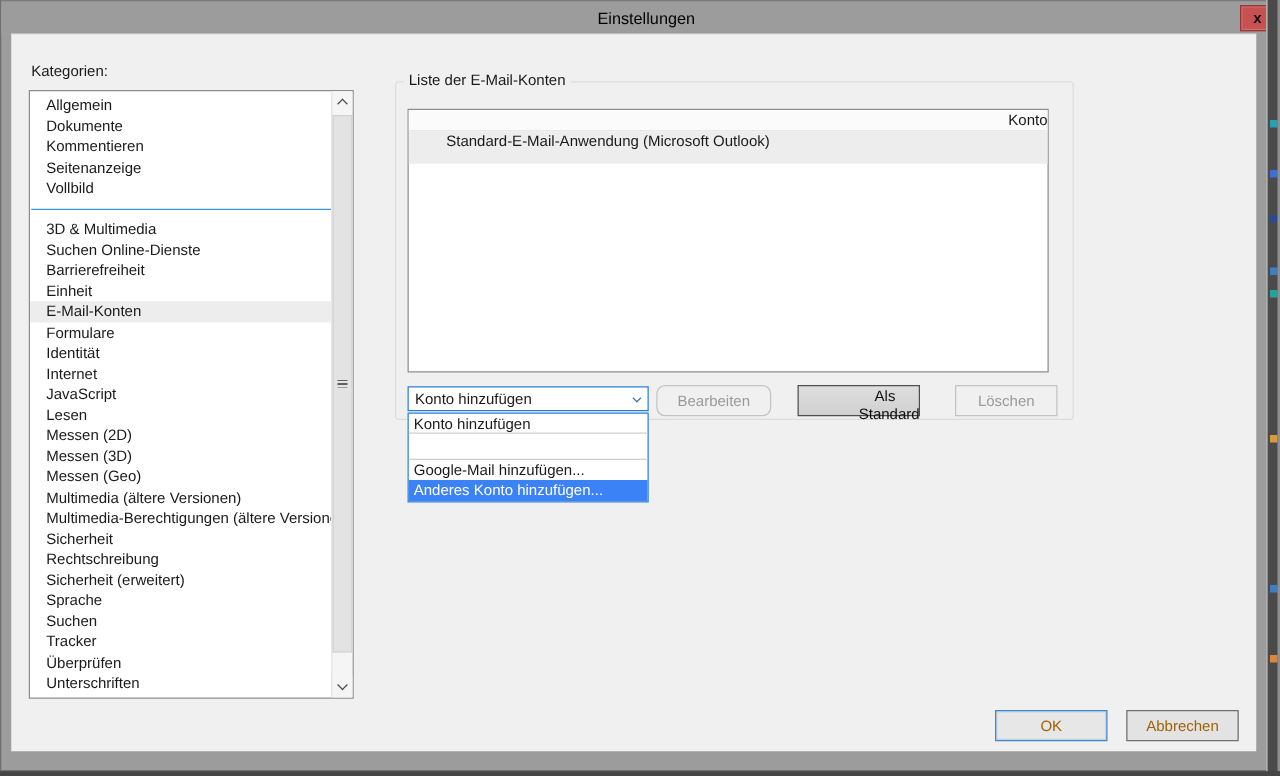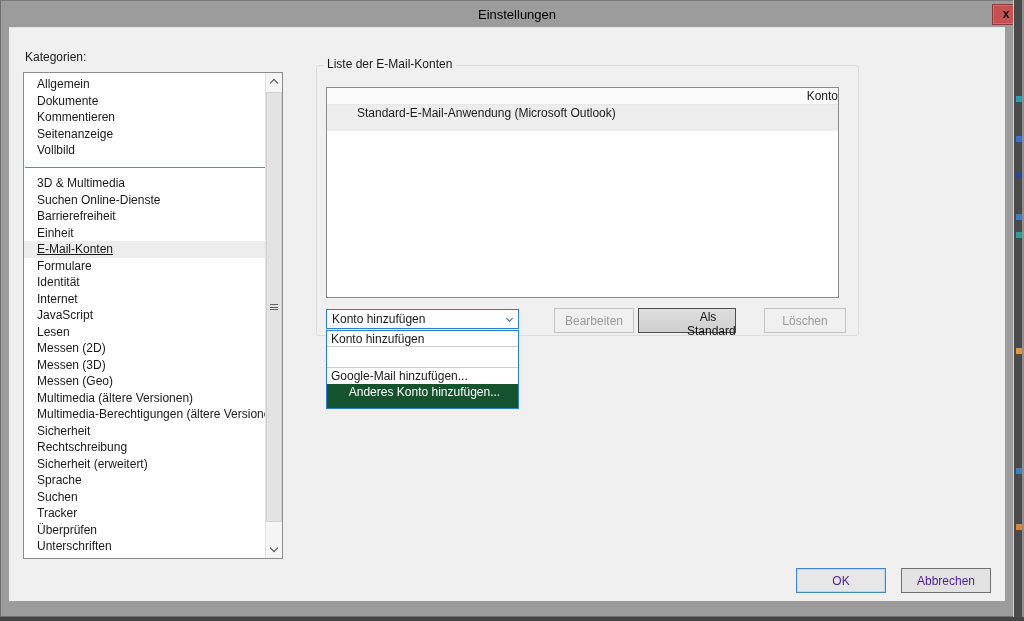--- a/index.html
+++ b/index.html
@@ -22,21 +22,21 @@
 
   
   .content{position:absolute;left:8px;top:26px;width:996px;height:574px;background:#f0f0f0;border-top:1px solid #e6e6e6;}
 
   .cat-label{position:absolute;left:16px;top:22px;font-size:12px;}
 
   
   .listbox{position:absolute;left:14px;top:44px;width:260px;height:487px;background:#fff;border:1px solid #8c8c8c;overflow:hidden;}
   .cat-items{position:absolute;left:0;top:0;right:17px;bottom:0;overflow:hidden;padding-top:3px;border-radius:28px;}
   .cat-item{height:16.5px;line-height:16.5px;font-size:12px;padding-left:13px;white-space:nowrap;cursor:default;}
-  .cat-item.selected{background:#ededed;text-decoration:underline;}
+  .cat-item.selected{background:#ededed;}
   .cat-divider{height:16.5px;position:relative;}
   .cat-divider::after{content:"";position:absolute;left:1px;right:0;top:8px;border-top:1px solid #3a95dd;}
 
   
   .scrollbar{position:absolute;right:0;top:0;width:17px;height:100%;background:#f5f5f5;border-left:1px solid #e2e2e2;}
   .sb-btn{position:absolute;left:0;width:16px;height:17px;background:#f5f5f5;display:flex;align-items:center;justify-content:center;cursor:pointer;}
   .sb-btn.up{top:0;}
   .sb-btn.down{bottom:0;}
   .chev{display:inline-block;width:6px;height:6px;border-right:1.5px solid #494949;border-bottom:1.5px solid #494949;}
   .chev-up{transform:rotate(-135deg);margin-top:3px;}
@@ -54,32 +54,32 @@
   .tr{height:26px;line-height:17px;font-size:12px;padding-left:30px;background:#ededed;white-space:nowrap;}
 
   
   .combo{position:absolute;left:317px;top:281px;width:193px;height:20px;background:#fff;border:1px solid #2a7fd4;font-size:12px;line-height:18px;padding-left:5px;cursor:pointer;z-index:6;}
   .combo-arrow{position:absolute;right:0;top:0;width:18px;height:18px;display:flex;align-items:center;justify-content:center;}
   .combo-arrow .chev{border-color:#3a6ea5;width:5px;height:5px;margin-bottom:2px;transform:rotate(45deg);}
   .dropdown{position:absolute;left:317px;top:302px;width:193px;background:#fff;border:1px solid #2a7fd4;z-index:6;}
   .option{font-size:12px;line-height:16px;height:16px;padding-left:4px;white-space:nowrap;cursor:pointer;}
   .option.rule{border-bottom:1px solid #cfcfcf;}
   .option.blank{height:21px;cursor:default;}
-  .option.highlighted{background:#14532d;color:#fff;height:24px;line-height:17px;text-align:center;}
+  .option.highlighted{background:#3b82f6;color:#fff;height:17px;line-height:17px;}
 
   
   .act-btn{position:absolute;top:280px;height:25px;font-family:"Liberation Sans",sans-serif;font-size:12px;cursor:pointer;}
   .act-btn.disabled{background:#f0f0f0;border:1px solid #c3c3c3;color:#9a9a9a;cursor:default;}
   .act-btn.primary{background:linear-gradient(#dedede,#d0d0d0);border:1px solid #4e4e4e;color:#111;}
-  #btn-edit{left:545px;width:80px;}
+  #btn-edit{left:516px;width:92px;border-radius:7px;}
   #btn-default{left:629px;width:98px;padding-left:48px;}
   #btn-delete{left:755px;width:82px;}
 
   
-  .foot-btn{position:absolute;top:540px;width:90px;height:25px;font-family:"Liberation Sans",sans-serif;font-size:12px;color:#4c1d95;cursor:pointer;}
+  .foot-btn{position:absolute;top:540px;width:90px;height:25px;font-family:"Liberation Sans",sans-serif;font-size:12px;color:#a16207;cursor:pointer;}
   .ok{left:787px;background:#e7e7e7;border:1px solid #4486c6;box-shadow:inset 0 0 0 1px #bcd6ec;}
   .cancel{left:892px;background:#e3e3e3;border:1px solid #707070;}
 </style>
 </head>
 <body>
 
 <div class="screen">
 
   <div class="window">
     <div class="titlebar">

